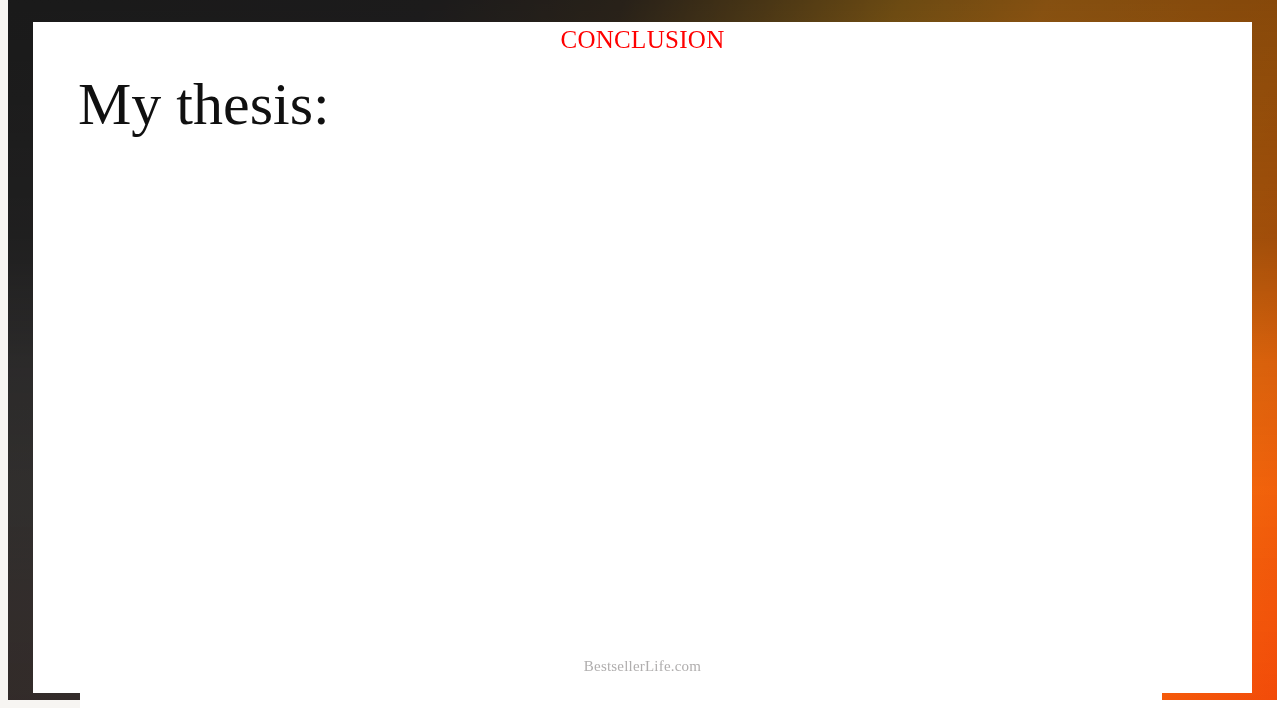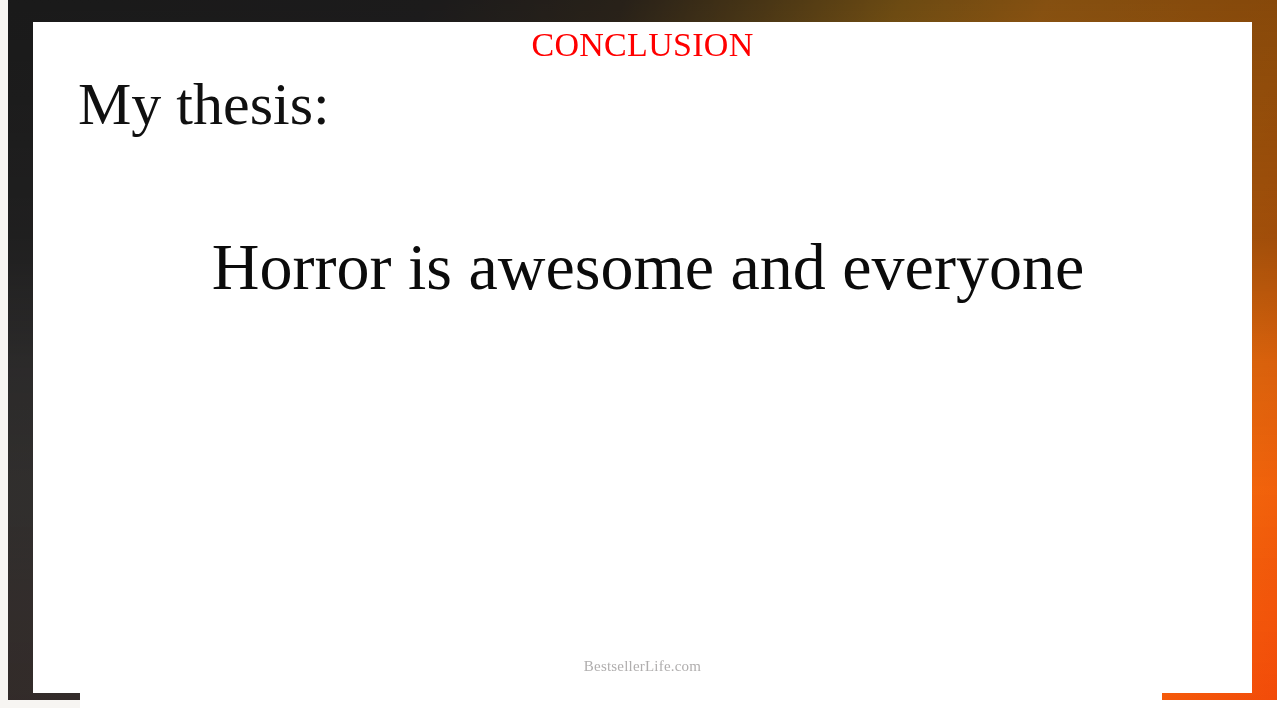--- a/index.html
+++ b/index.html
@@ -99,21 +99,21 @@
   }
 
   
   .section-label {
     position: absolute;
     left: 0;
     top: 4px;
     width: 100%;
     text-align: center;
     color: #ff0000;
-    font-size: 34px;
+    font-size: 25px;
     line-height: 1.1;
     letter-spacing: 0.3px;
     white-space: nowrap;
   }
 
   
   .lead-in {
     position: absolute;
     left: 45px;
     top: 48px;
@@ -158,21 +158,20 @@
 
 <div class="slide-frame">
 
   <div class="slide-canvas">
 
     <div class="section-label">CONCLUSION</div>
 
     <div class="lead-in">My thesis:</div>
 
     <div class="thesis-block">
-      <span class="thesis-line">Horror is awesome and everyone</span>
     </div>
 
     <div class="footer-watermark">BestsellerLife.com</div>
 
   </div>
 </div>
 
 <div class="bottom-mask"></div>
 <div class="bottom-mask-outer-l"></div>
 <div class="bottom-mask-outer-r"></div>

